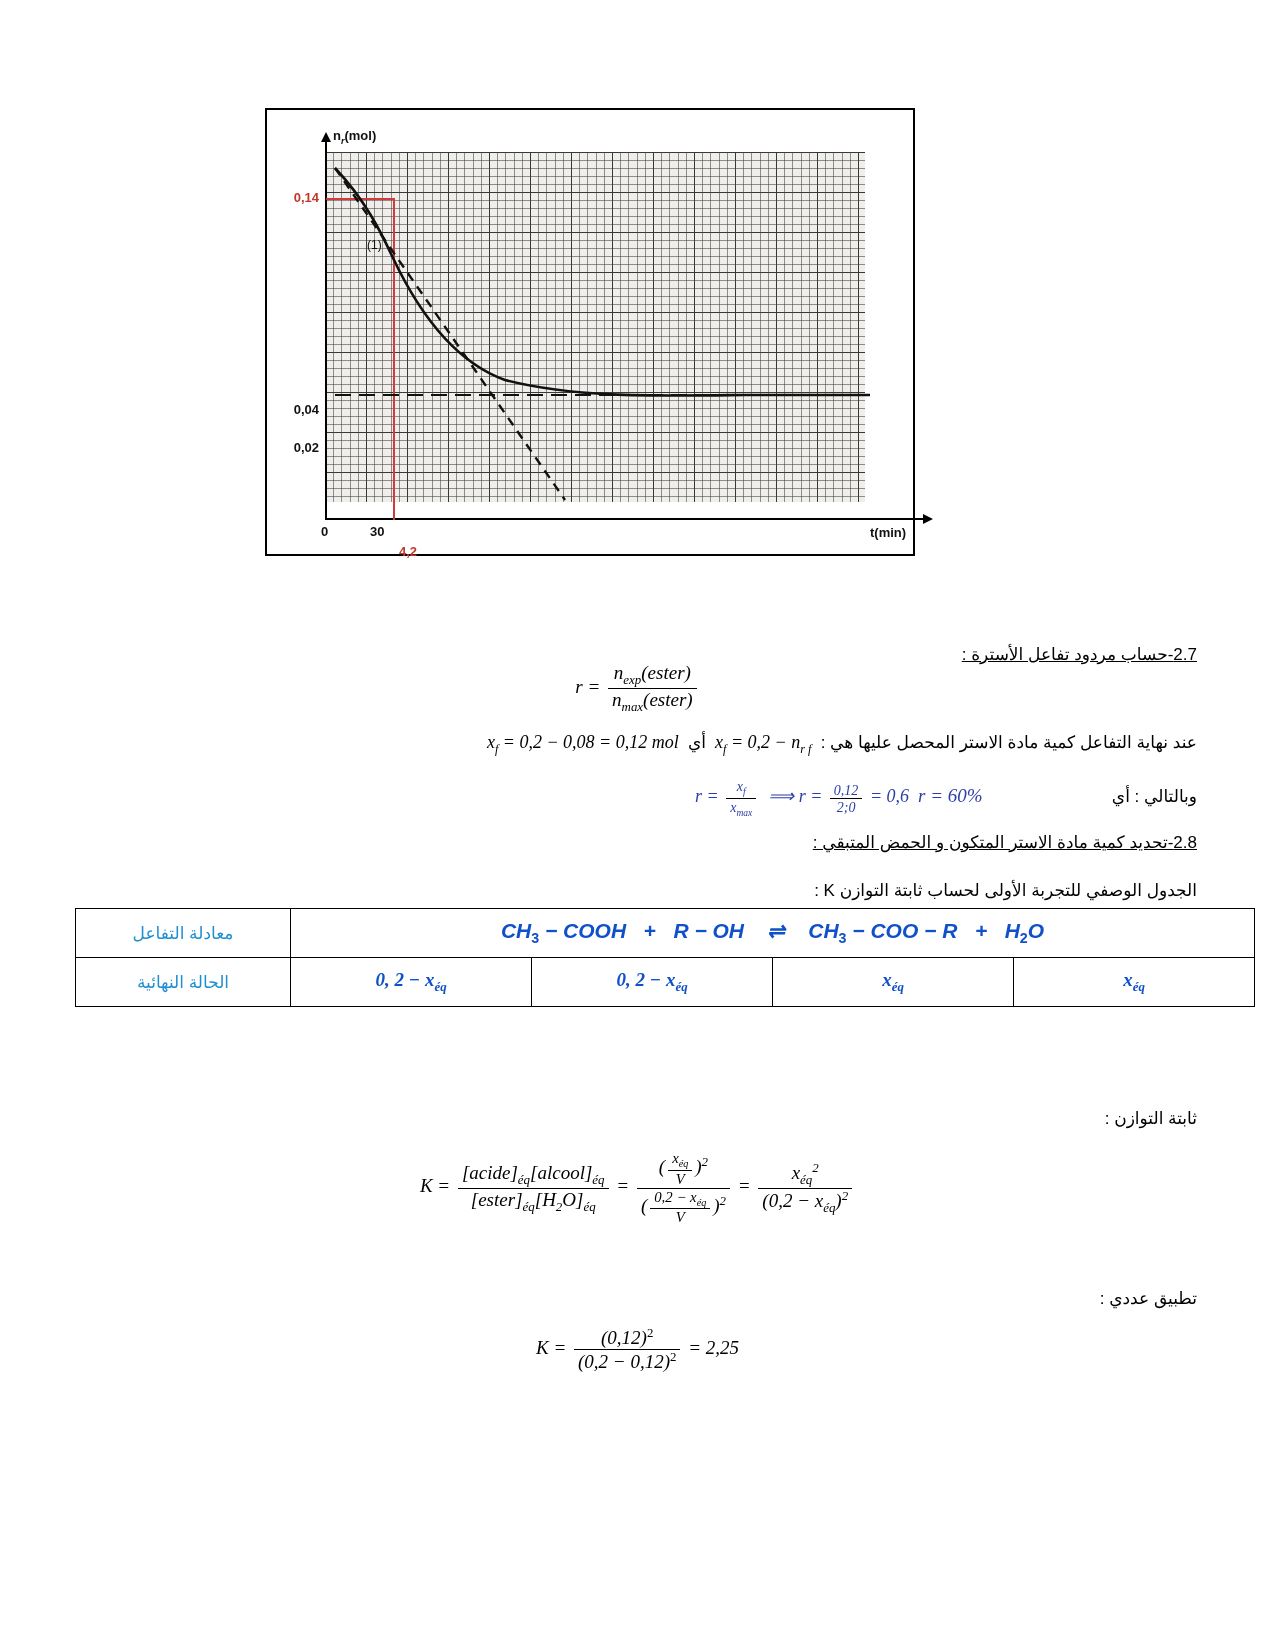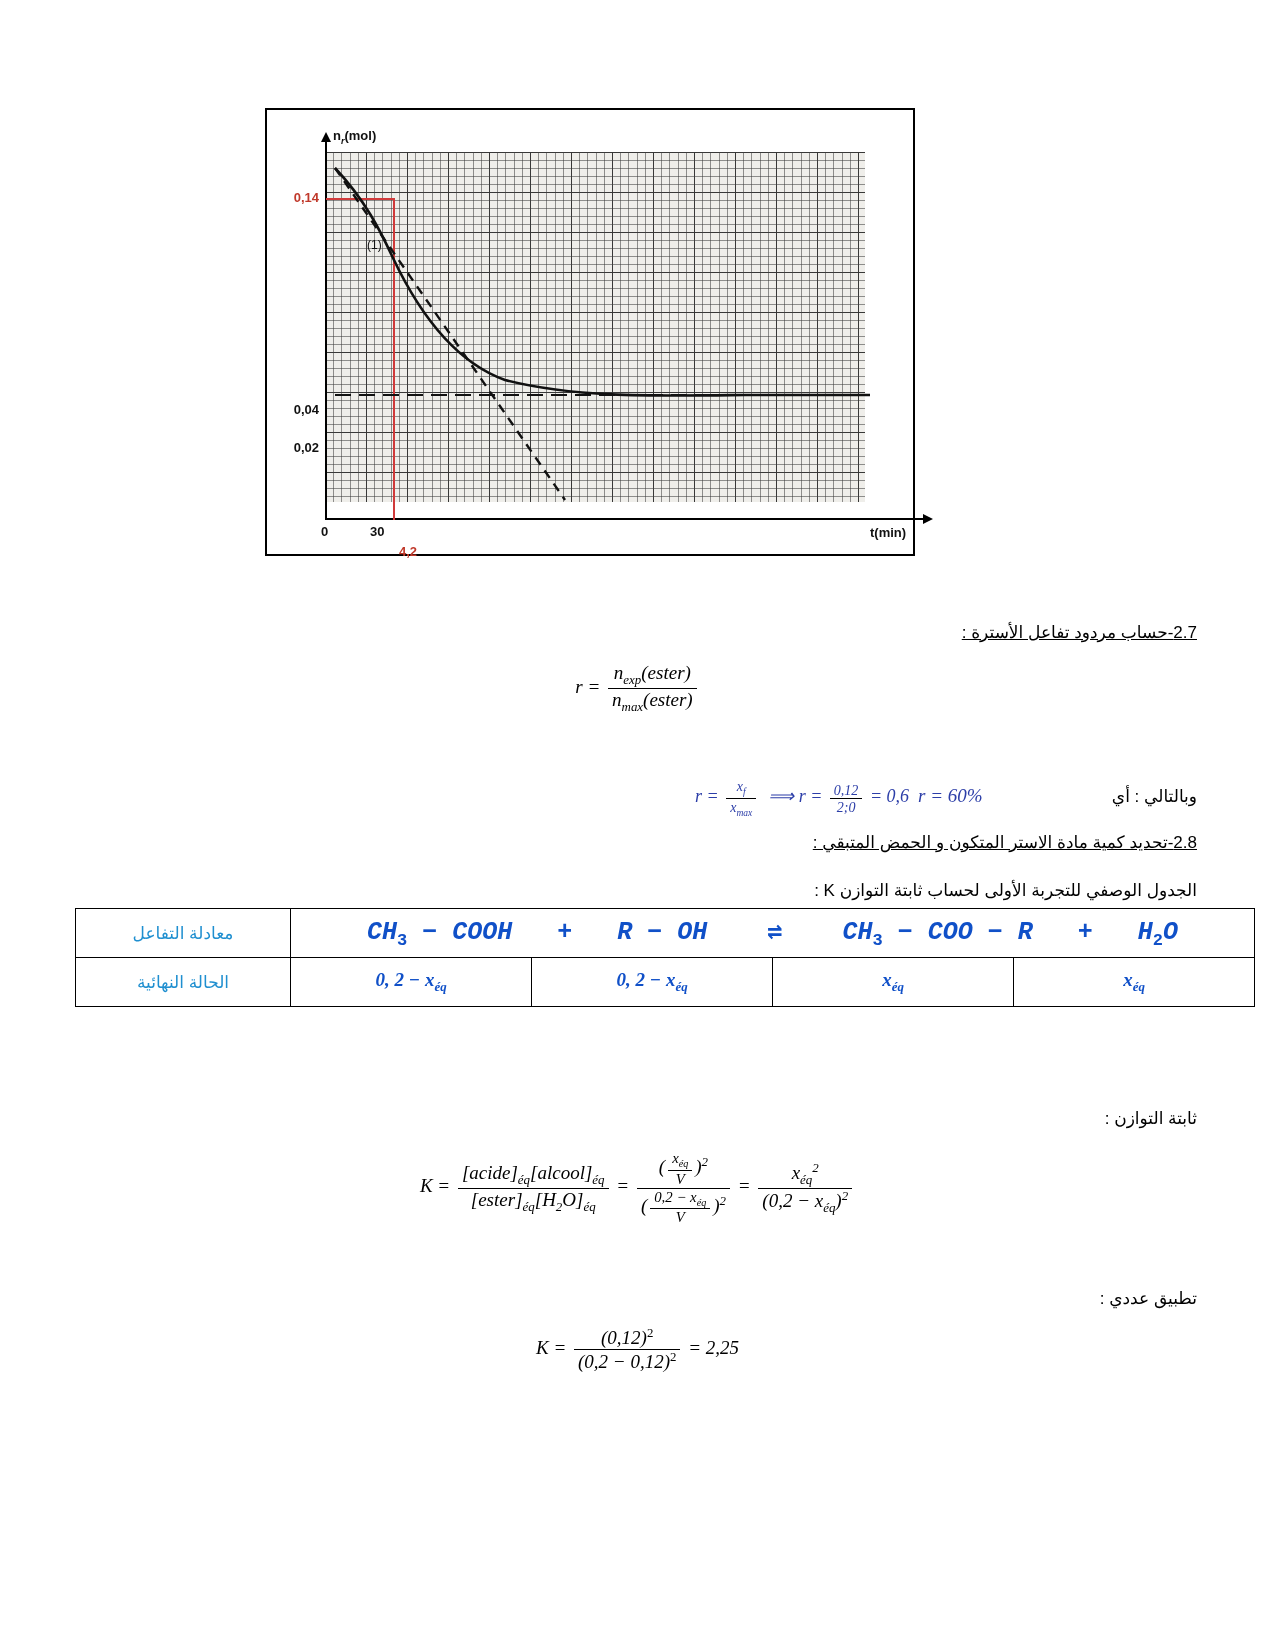--- a/index.html
+++ b/index.html
@@ -220,24 +220,24 @@
     font-size: 17px;
   }
   .rxn-table td.label {
     width: 212px;
     color: #1f8fd0;
     font-size: 17px;
     direction: rtl;
   }
   .rxn-table td.eq {
     color: #1050c8;
-    font-family: Liberation Mono, monospace;
-    font-weight: bold;
-    font-style: italic;
-    font-size: 25px;
+    font-family: Liberation Sans, sans-serif;
+    font-weight: bold;
+    font-style: italic;
+    font-size: 21px;
   }
   .rxn-table td.val {
     color: #1050c8;
     font-family: "Liberation Serif", serif;
     font-weight: bold;
     font-style: italic;
     font-size: 19px;
   }
   .rxn-table td.span {
     color: #1f8fd0;
@@ -286,30 +286,40 @@
 
         <path d="M 10 28 C 40 60, 55 90, 68 118 C 95 175, 130 222, 180 240 C 250 258, 330 256, 420 255 C 470 255, 510 255, 545 255" fill="none" stroke="#111" stroke-width="2.6"></path>
 
         <path d="M 10 28 L 240 360" fill="none" stroke="#111" stroke-width="2.4" stroke-dasharray="9,7"></path>
 
         <path d="M 10 255 L 545 255" fill="none" stroke="#111" stroke-width="2" stroke-dasharray="16,8"></path>
       </svg>
     </div>
   </div>
 
-  <div class="heading" style="top:622px;">2.7-حساب مردود تفاعل الأسترة :</div>
+  <div class="heading" style="top:644px;">2.7-حساب مردود تفاعل الأسترة :</div>
 
   <div class="centered-math" style="top:662px; font-size:19px;">
     <span class="math">r</span> =
     <span class="frac">
       <span class="num"><span class="math">n<sub>exp</sub></span>(<span class="math">ester</span>)</span>
       <span class="den"><span class="math">n<sub>max</sub></span>(<span class="math">ester</span>)</span>
     </span>
   </div>
 
+  <div class="line-rtl" style="top:732px;">
+    <span>عند نهاية التفاعل كمية مادة الاستر المحصل عليها هي :</span>
+    <span class="math" style="font-size:18px;">
+      &nbsp;x<sub>f</sub> = 0,2 − n<sub>r f</sub>&nbsp;
+    </span>
+    <span>أي</span>
+    <span class="math" style="font-size:18px;">
+      &nbsp;x<sub>f</sub> = 0,2 − 0,08 = 0,12 mol
+    </span>
+  </div>
 
   <div class="line-rtl" style="top:778px;">
     <span>وبالتالي :</span>
     <span>أي</span>
     <span class="math blue" style="font-size:18px;">
       &nbsp;r =
       <span class="frac small"><span class="num">x<sub>f</sub></span><span class="den">x<sub>max</sub></span></span>
       &nbsp;⟹ r =
       <span class="frac small"><span class="num">0,12</span><span class="den">0;2</span></span>
       = 0,6&nbsp;

